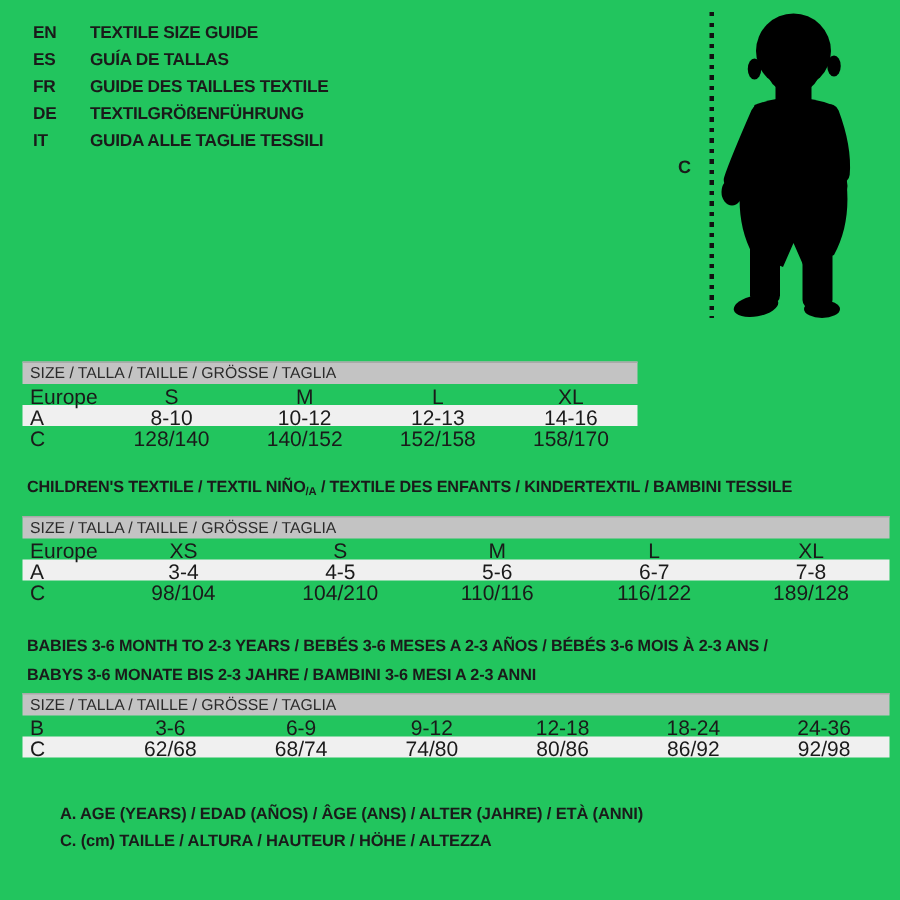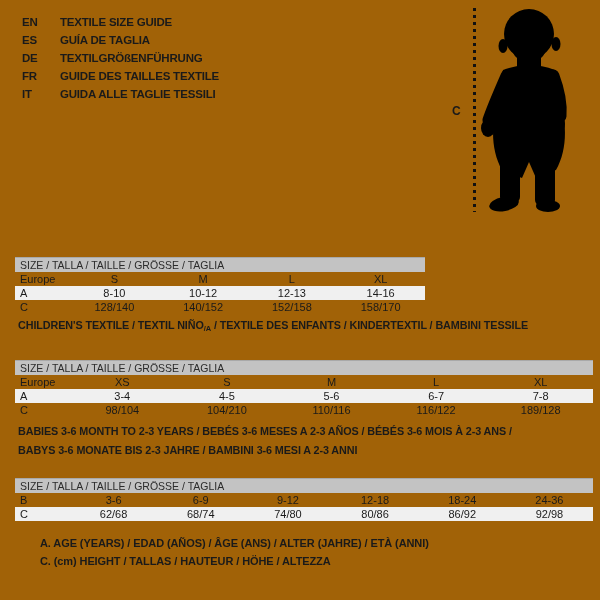--- a/index.html
+++ b/index.html
@@ -1,17 +1,17 @@
 <!DOCTYPE html>
 <html><head>
 <meta charset="utf-8">
 <style>
   html,body { margin:0; padding:0; background:#fff; }
   .page {
-    position:relative; width:600px; height:600px; background:#a16207;
+    position:relative; width:600px; height:600px; background:#22c55e;
     font-family:"Liberation Sans", sans-serif; color:#1a1a1a; overflow:hidden;
   }
 
   
   .lang-block { position:absolute; top:13px; left:22px; }
   .lang-row { display:flex; height:18px; align-items:center; font-weight:bold; font-size:11.5px; letter-spacing:-0.2px; }
   .lang-code { width:38px; }
   .lang-label { white-space:nowrap; }
 
   
@@ -26,22 +26,22 @@
   .title2 { top:319px; }
   .title3 { top:422px; line-height:19px; }
   .subsc { font-size:7.5px; vertical-align:-2px; }
 
   
   .tbl { position:absolute; left:15px; }
   .tbl1 { top:241px; width:410px; }
   .tbl2 { top:344px; width:578px; }
   .tbl3 { top:462px; width:578px; }
   .tbl-head { height:14px; background:#c3c3c3; border-top:1px solid #a9a9a9;
-    font-size:10.5px; color:#2b2b2b; padding-left:5px; display:flex; align-items:center; white-space:nowrap;margin-top:16px; }
-  .tbl-row { display:grid; height:14px; font-size:11px; align-items:center; }
+    font-size:10.5px; color:#2b2b2b; padding-left:5px; display:flex; align-items:center; white-space:nowrap; }
+  .tbl-row { display:grid; height:14px; font-size:14px; align-items:center; }
   .cols5 { grid-template-columns:55px repeat(4,1fr); }
   .cols6 { grid-template-columns:55px repeat(5,1fr); }
   .cols7 { grid-template-columns:55px repeat(6,1fr); }
   .tbl-row span { text-align:center; white-space:nowrap; }
   .tbl-row .lbl { text-align:left; padding-left:5px; }
   .alt { background:#f0f0f0; }
 
   
   .notes { position:absolute; left:40px; top:534px; }
   .note-line { height:18px; line-height:18px; font-weight:bold; font-size:11px; white-space:nowrap; letter-spacing:-0.1px; }
@@ -51,29 +51,29 @@
 
 <div class="page">
 
   <div class="lang-block">
     <div class="lang-row">
       <span class="lang-code">EN</span>
       <span class="lang-label">TEXTILE SIZE GUIDE</span>
     </div>
     <div class="lang-row">
       <span class="lang-code">ES</span>
-      <span class="lang-label">GUÍA DE TAGLIA</span>
+      <span class="lang-label">GUÍA DE TALLAS</span>
+    </div>
+    <div class="lang-row">
+      <span class="lang-code">FR</span>
+      <span class="lang-label">GUIDE DES TAILLES TEXTILE</span>
     </div>
     <div class="lang-row">
       <span class="lang-code">DE</span>
       <span class="lang-label">TEXTILGRÖßENFÜHRUNG</span>
-    </div>
-    <div class="lang-row">
-      <span class="lang-code">FR</span>
-      <span class="lang-label">GUIDE DES TAILLES TEXTILE</span>
     </div>
     <div class="lang-row">
       <span class="lang-code">IT</span>
       <span class="lang-label">GUIDA ALLE TAGLIE TESSILI</span>
     </div>
   </div>
 
   <div class="measure-line"></div>
   <div class="measure-label">C</div>
   <svg class="baby" width="100" height="204" viewBox="0 0 100 204" xmlns="http://www.w3.org/2000/svg" aria-hidden="true">
@@ -182,16 +182,16 @@
       <span>68/74</span>
       <span>74/80</span>
       <span>80/86</span>
       <span>86/92</span>
       <span>92/98</span>
     </div>
   </div>
 
   <div class="notes">
     <div class="note-line">A. AGE (YEARS) / EDAD (AÑOS) / ÂGE (ANS) / ALTER (JAHRE) / ETÀ (ANNI)</div>
-    <div class="note-line">C. (cm) HEIGHT / TALLAS / HAUTEUR / HÖHE / ALTEZZA</div>
+    <div class="note-line">C. (cm) TAILLE / ALTURA / HAUTEUR / HÖHE / ALTEZZA</div>
   </div>
 
 </div>
 
 </body></html>

